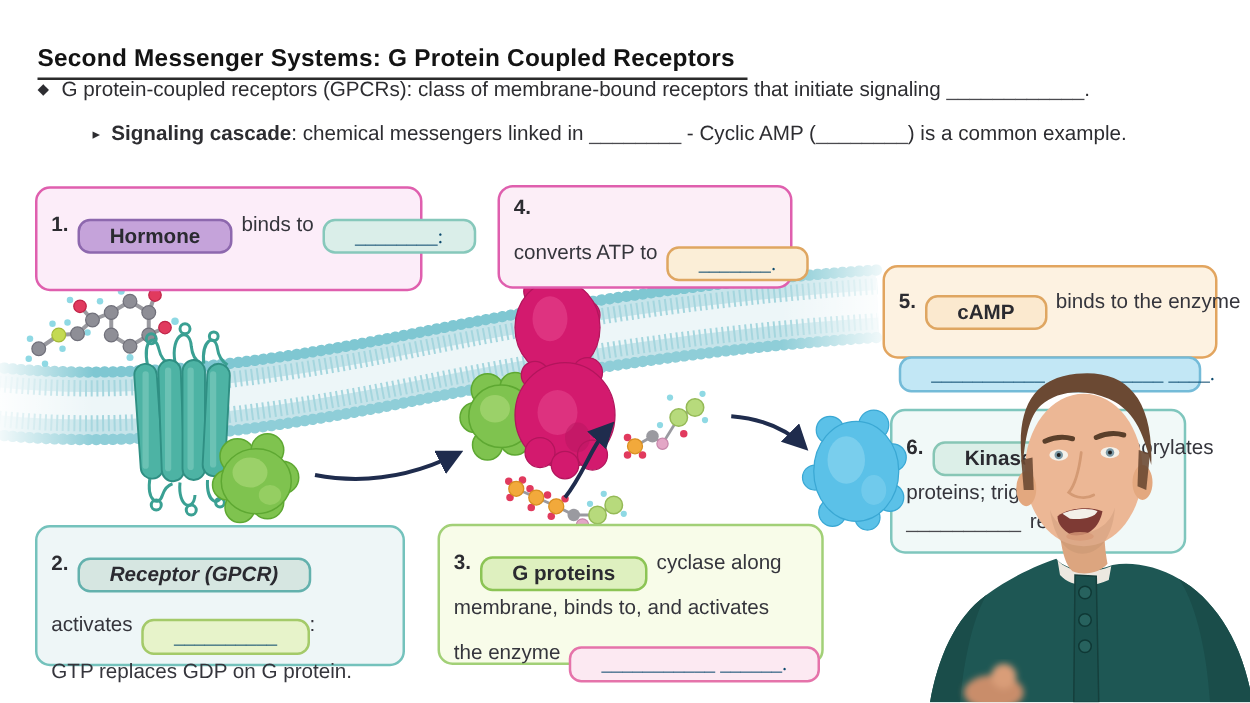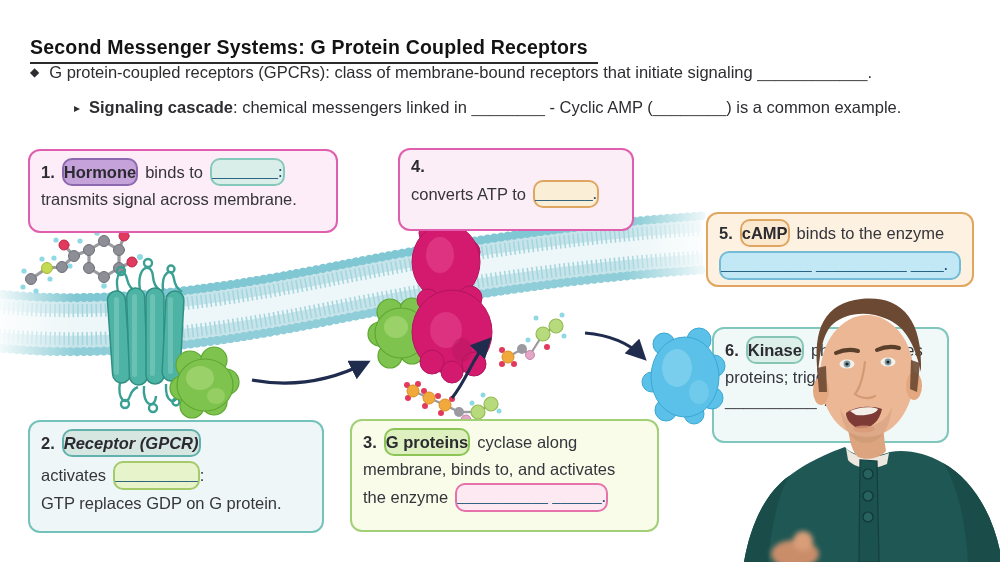--- a/index.html
+++ b/index.html
@@ -16,21 +16,21 @@
   .marker1{font-size:12px;margin-right:10px;vertical-align:2px;}
   .marker2{font-size:12px;margin-right:9px;vertical-align:1px;}
   .boldtxt{font-weight:700;}
   .blanktext{color:#4a4a4f;}
   
   .cbox{position:absolute;border-radius:12px;border:2px solid;padding:7px 11px;font-size:16.5px;
         box-sizing:border-box;z-index:2;}
   .bline{display:flex;align-items:center;gap:7px;white-space:nowrap;margin-bottom:4px;}
   .num{font-weight:700;color:#2c2c31;}
   .pill{display:inline-flex;align-items:center;border:2px solid;border-radius:10px;
-        padding:1px 0;font-weight:700;line-height:1.35;color:#2a2a30;}
+        padding:1px 24px;font-weight:700;line-height:1.35;color:#2a2a30;margin-top:17px;}
   .blankpill{font-weight:400;color:#0c4a6e;font-family:Liberation Serif, serif;}
   #box1{left:28px;top:149px;width:310px;height:84px;background:#fcedf9;border-color:#df5fae;}
   #box4{left:398px;top:148px;width:236px;height:83px;background:#fceef7;border-color:#df5fae;}
   #box5{left:706px;top:212px;width:268px;height:75px;background:#fdf2e1;border-color:#e2a55f;padding-top:5px;}
   #box2{left:28px;top:420px;width:296px;height:113px;background:#eef6f7;border-color:#74c2bc;}
   #box3{left:350px;top:419px;width:309px;height:113px;background:#f8fce9;border-color:#a2d077;}
   #box6{left:712px;top:327px;width:237px;height:116px;background:#f1f9f8;border-color:#7fc6bd;}
   .p-hormone{background:#c5a3da;border-color:#8d68ae;}
   .p-bindsto{background:#daeee9;border-color:#86c8bb;}
   .p-ac{background:#f1a6cb;border-color:#d84191;}
@@ -281,21 +281,20 @@
 
   <div class="bullet b2"><span class="marker2">▸</span><span class="boldtxt">Signaling cascade</span><span>: chemical messengers linked in</span> <span class="blanktext">________</span> <span>- Cyclic AMP (</span><span class="blanktext">________</span><span>) is a common example.</span></div>
 
   <div class="cbox" id="box1">
     <div class="bline">
       <span class="num">1.</span>
       <span class="pill p-hormone">Hormone</span>
       <span>binds to</span>
       <span class="pill p-bindsto blankpill">________:</span>
     </div>
-    <div class="bline">transmits signal across membrane.</div>
   </div>
 
   <div class="cbox" id="box4">
     <div class="bline">
       <span class="num">4.</span>
     </div>
     <div class="bline">
       <span>converts ATP to</span>
       <span class="pill p-atp blankpill">_______.</span>
     </div>

